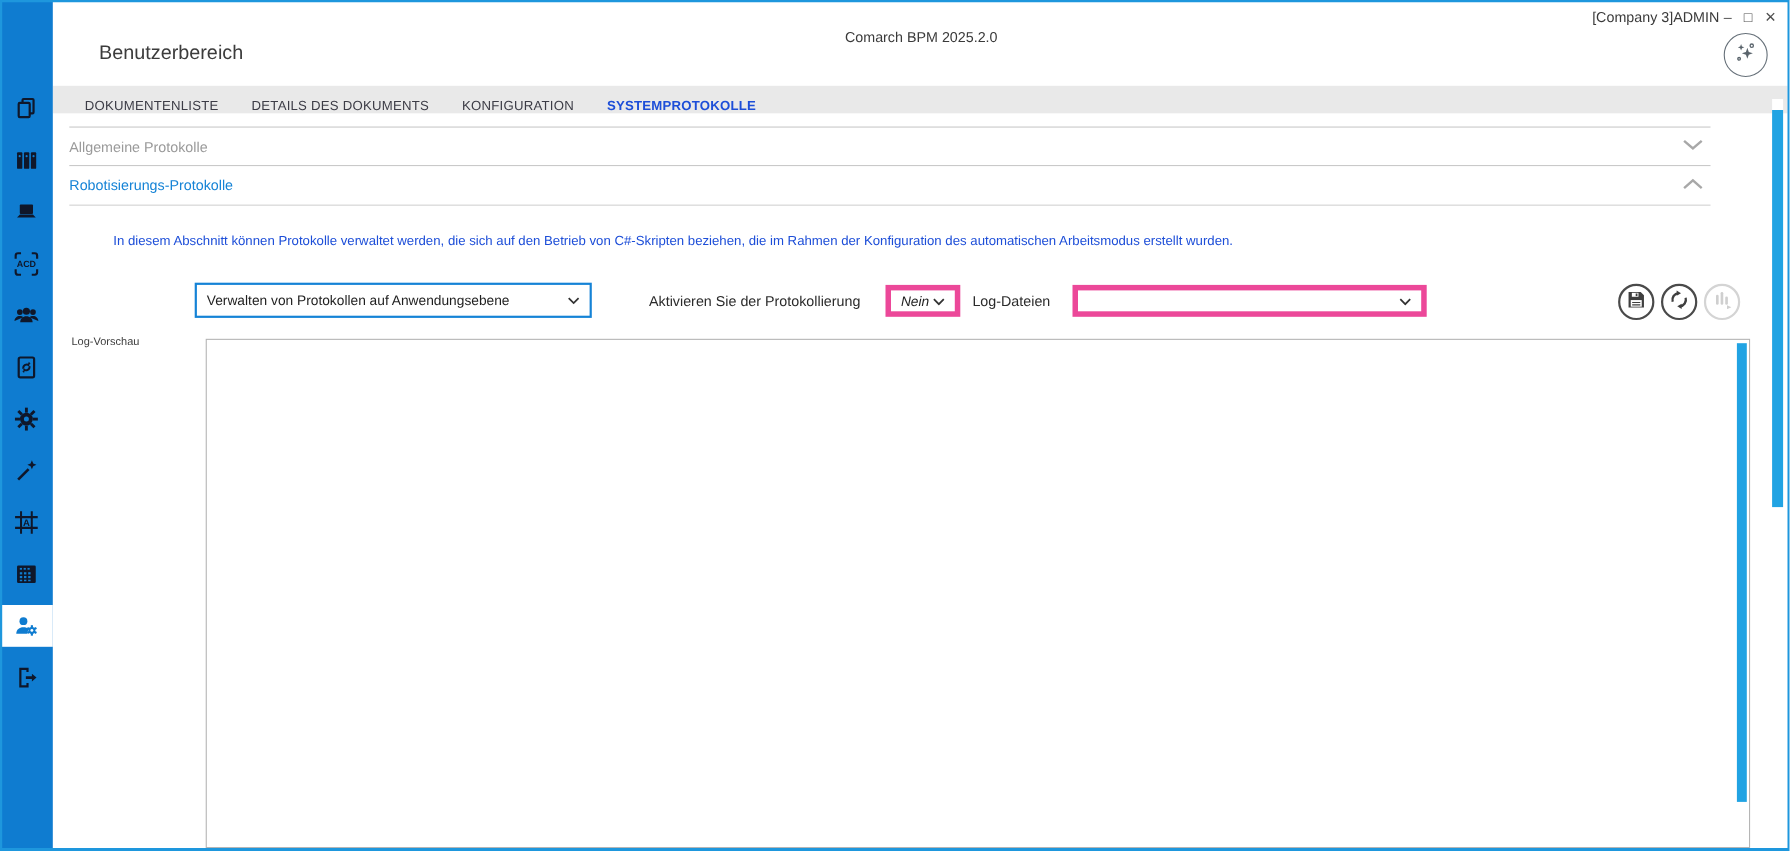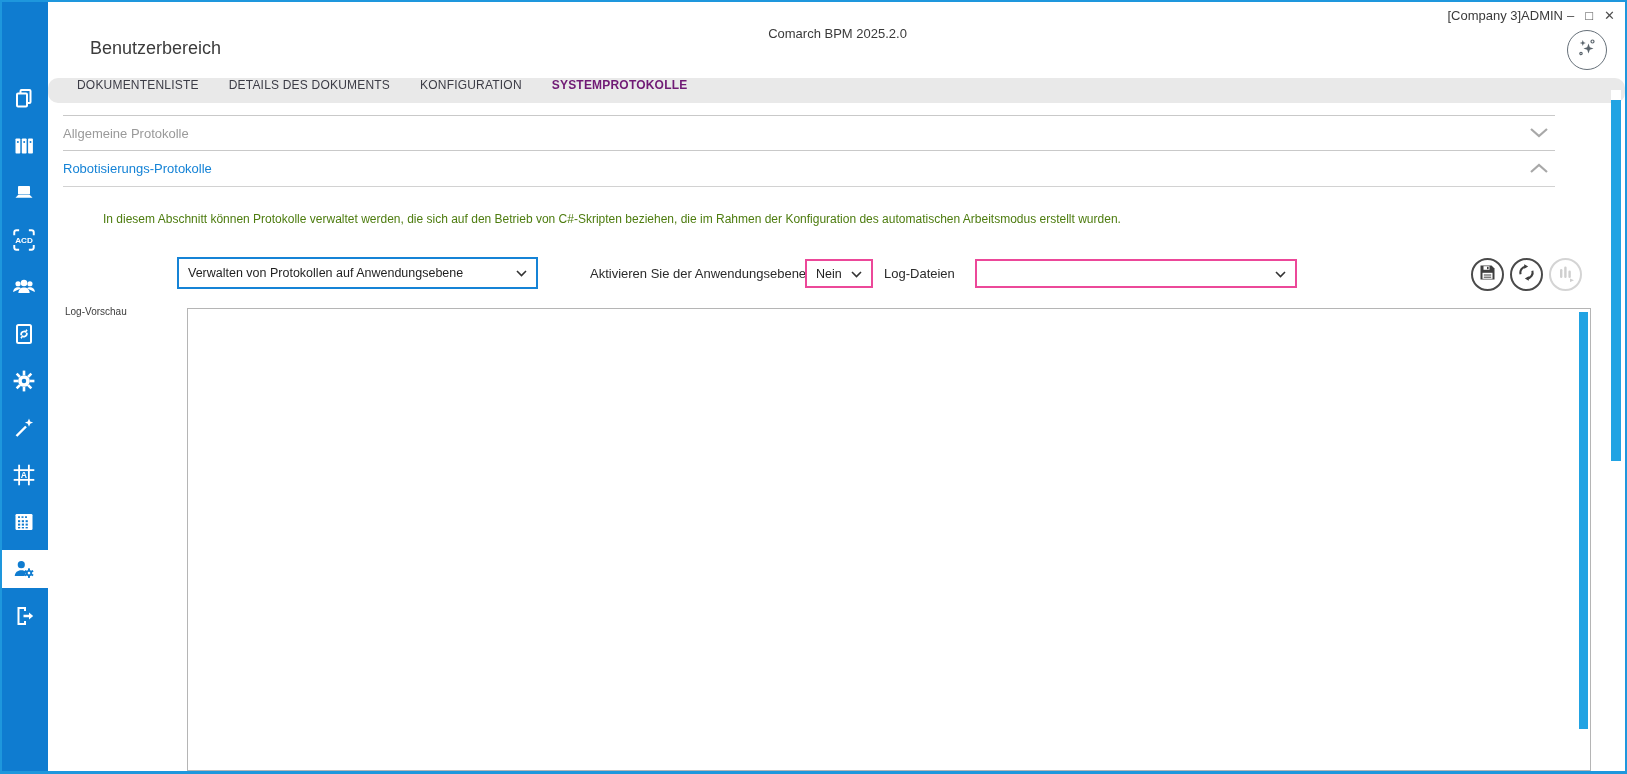--- a/index.html
+++ b/index.html
@@ -6,56 +6,56 @@
   html,body { width:1627px; height:774px; overflow:hidden; }
   body {
     font-family:"Liberation Sans", sans-serif;
     background:#ffffff; position:relative;
     -webkit-font-smoothing:antialiased;
   }
   .win-border { position:absolute; inset:0; border:2px solid #1e97dd; border-bottom:3px solid #1e97dd; pointer-events:none; z-index:50; }
 
   
   .sidebar { position:absolute; left:0; top:0; bottom:0; width:48px; background:#0f7cd0; z-index:20; display:flex; flex-direction:column; padding-top:80px; }
-  .sb-item { width:48px; height:38px; margin-bottom:9px; display:flex; align-items:center; justify-content:center; color:#ffffff; cursor:pointer; }
+  .sb-item { width:48px; height:38px; margin-bottom:9px; display:flex; align-items:center; justify-content:center; color:#0f172a; cursor:pointer; }
   .sb-item.active { background:#ffffff; color:#0f7cd0; }
   .sb-item svg { display:block; }
 
   
   .titlebar { position:absolute; left:48px; top:0; right:0; height:34px; background:#fff; }
   .app-title { position:absolute; left:0; right:0; top:9px; text-align:center; font-size:13px; color:#3a3a3a;margin-top:17px; }
   .tr-cluster { position:absolute; top:8px; right:12px; display:flex; align-items:center; z-index:30; }
   .tr-text { font-size:13px; color:#3a3a3a; }
   .win-btns { display:flex; align-items:center; gap:11px; margin-left:4px; }
   .win-btn { font-size:13px; color:#4e4e4e; line-height:14px; cursor:pointer; }
 
   
   .page-title { position:absolute; left:90px; top:38px; font-size:18px; color:#3c3c3c; }
   .ai-btn { position:absolute; top:30px; right:20px; width:40px; height:40px; border:1.6px solid #667079; border-radius:50%; display:flex; align-items:center; justify-content:center; background:#fff; cursor:pointer; z-index:30; }
 
   
-  .tabbar { position:absolute; left:48px; top:78px; right:2px; height:25px; background:#e9e9e9; display:flex; align-items:flex-start; padding-left:29px; gap:30px;border-radius:10px; }
+  .tabbar { position:absolute; left:48px; top:78px; right:2px; height:25px; background:#e9e9e9; display:flex; align-items:flex-end; padding-left:29px; gap:30px; }
   .tab { font-size:12px; letter-spacing:.2px; color:#3c3c46; cursor:pointer; white-space:nowrap; }
-  .tab.active { color:#701a75; font-weight:700; }
+  .tab.active { color:#1d4ed8; font-weight:700; }
 
   
   .sections { position:absolute; left:63px; top:115px; width:1492px; }
   .sec-row { display:flex; align-items:center; justify-content:space-between; border-top:1px solid #c9c9c9; cursor:pointer; }
   .sec-row.general { height:35px; }
   .sec-row.robotics { height:37px; border-bottom:1px solid #d2d2d2; }
   .sec-title-gray { font-size:13px; color:#9a9a9a; }
   .sec-title-blue { font-size:13px; color:#1583d6; }
   .sec-chevron { margin-right:6px; }
 
   
-  .desc { position:absolute; left:103px; top:212px; font-size:12px; color:#4d7c0f; }
+  .desc { position:absolute; left:103px; top:212px; font-size:12px; color:#1d4ed8; }
 
   .sel { position:absolute; background:#fff; display:flex; align-items:center; justify-content:space-between; padding:0 9px; font-size:12.5px; color:#1f1f1f; cursor:pointer; }
   .sel-scope { left:177px; top:257px; width:361px; height:32px; border:2px solid #1583d6; }
-  .sel-plain { border:2px solid #ec4899; }
+  .sel-plain { border:5px solid #ec4899;font-style:italic; }
   .sel-logging { left:805px; top:259px; width:68px; height:29px; }
   .sel-files { left:975px; top:259px; width:322px; height:29px; }
   .ctl-label { position:absolute; top:258px; height:31px; line-height:31px; font-size:13px; color:#2b2b2b; }
   .lbl-logging { left:590px; }
   .lbl-files { left:884px; }
 
   .round-btns { position:absolute; left:1471px; top:258px; display:flex; gap:6px; }
   .round-btn { width:33px; height:33px; border-radius:50%; border:2px solid #4a4a4a; background:#fff; display:flex; align-items:center; justify-content:center; cursor:pointer; }
   .round-btn.disabled { border-color:#d4d4d4; cursor:default; }
 
@@ -294,21 +294,21 @@
 
 <div class="desc">In diesem Abschnitt können Protokolle verwaltet werden, die sich auf den Betrieb von C#-Skripten beziehen, die im Rahmen der Konfiguration des automatischen Arbeitsmodus erstellt wurden.</div>
 
 <div class="sel sel-scope">
   <span>Verwalten von Protokollen auf Anwendungsebene</span>
   <span><svg width="11" height="7" viewBox="0 0 11 7">
         <polyline points="1,1 5.5,5.5 10,1" fill="none" stroke="#333" stroke-width="1.6"></polyline>
       </svg></span>
 </div>
 
-<span class="ctl-label lbl-logging">Aktivieren Sie der Anwendungsebene</span>
+<span class="ctl-label lbl-logging">Aktivieren Sie der Protokollierung</span>
 
 <div class="sel sel-plain sel-logging">
   <span>Nein</span>
   <span><svg width="11" height="7" viewBox="0 0 11 7">
         <polyline points="1,1 5.5,5.5 10,1" fill="none" stroke="#333" stroke-width="1.6"></polyline>
       </svg></span>
 </div>
 
 <span class="ctl-label lbl-files">Log-Dateien</span>
 

